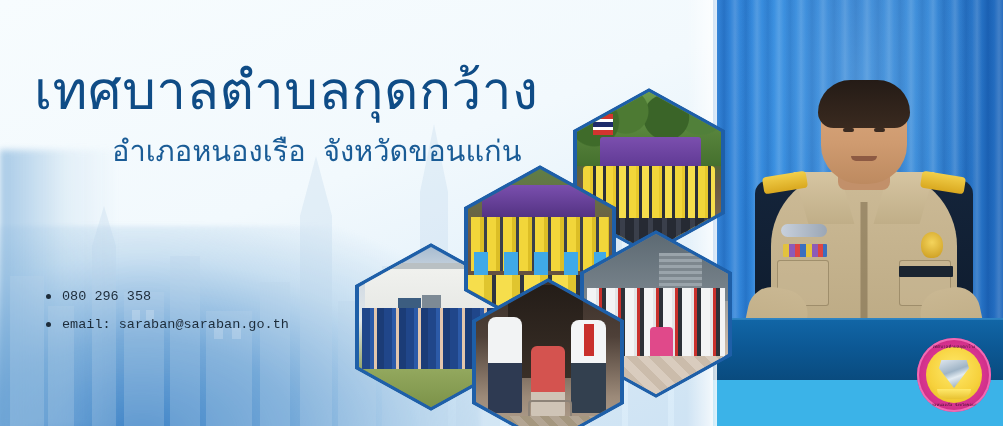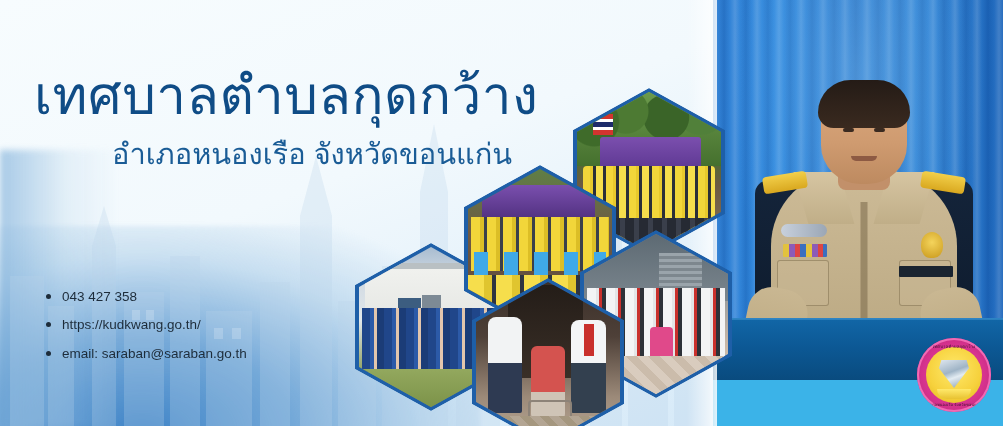--- a/index.html
+++ b/index.html
@@ -3,20 +3,21 @@
 <meta charset="utf-8">
 <style>
   html,body{margin:0;padding:0;background:#fff;}
   body{font-family:"Liberation Sans","DejaVu Sans",sans-serif;}
 
   #banner{
     position:relative;
     width:1003px;height:426px;
     overflow:hidden;
     background:#e5e5e5;
+    font-family:Liberation Mono, monospace;
   }
 
   
   .bg-base{
     position:absolute;inset:0;
     background:linear-gradient(160deg,#f7fcfe 0%,#f2f9fd 38%,#e4f1fa 62%,#cfe6f7 100%);
   }
   .bg-bottom-wash{
     position:absolute;left:-40px;bottom:-30px;width:520px;height:230px;
     background:radial-gradient(ellipse at 35% 90%,rgba(54,126,196,.95) 0%,rgba(74,141,203,.72) 32%,rgba(126,177,219,.34) 60%,rgba(255,255,255,0) 82%);
@@ -435,25 +436,21 @@
   </div>
 
   <div class="title-block">
     <div class="main-title">เทศบาลตำบลกุดกว้าง</div>
     <div class="sub-title">อำเภอหนองเรือ จังหวัดขอนแก่น</div>
   </div>
 
   <div class="contact">
     <div class="contact-item">
       <span class="bullet"></span>
-      <span>043 427 358</span>
-    </div>
-    <div class="contact-item">
-      <span class="bullet"></span>
-      <span>https://kudkwang.go.th/</span>
+      <span>080 296 358</span>
     </div>
     <div class="contact-item">
       <span class="bullet"></span>
       <span>email: saraban@saraban.go.th</span>
     </div>
   </div>
 
   <div class="portrait-panel">
     <div class="curtain"></div>
     <div class="curtain-glow"></div>

